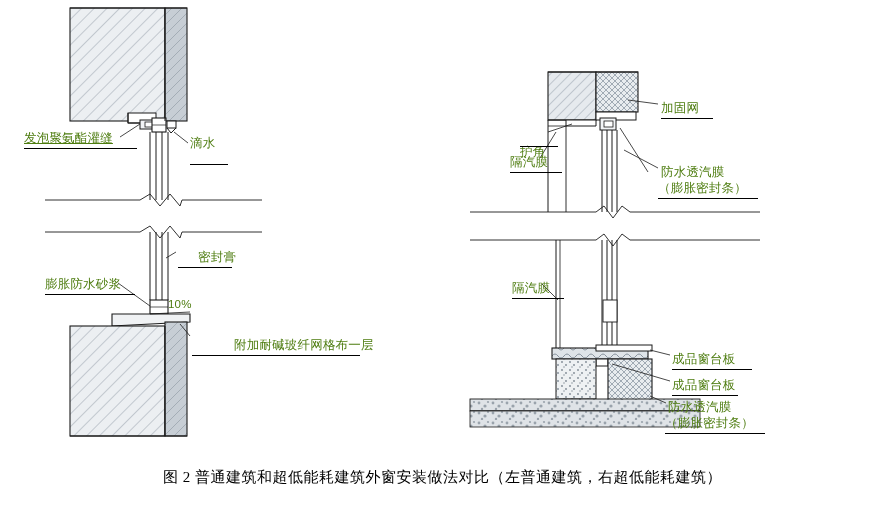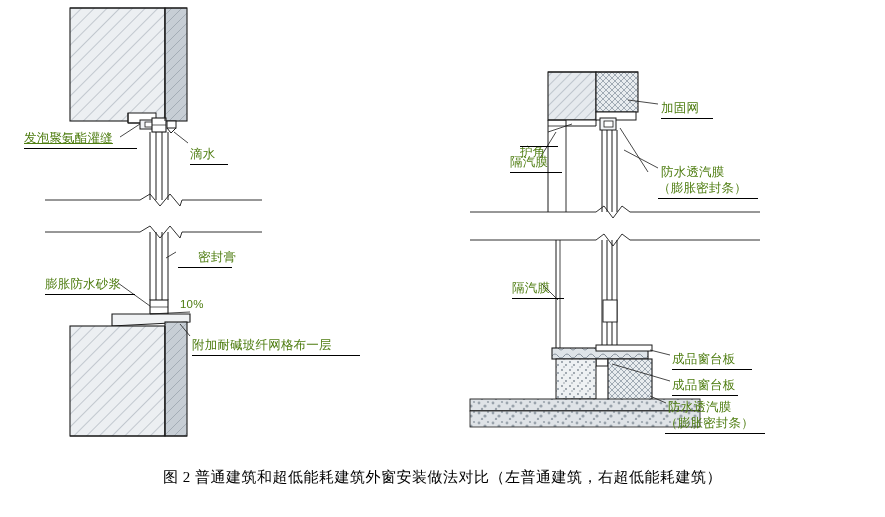--- a/index.html
+++ b/index.html
@@ -30,21 +30,20 @@
   .lbl {
     position: absolute;
     font-size: 12.5px;
     line-height: 15px;
     white-space: nowrap;
     color: #4d7c0f;
     letter-spacing: 0.2px;
   }
   .lbl.small {
     font-size: 11.5px;
-    margin-left: 12px;
   }
   .caption {
     position: absolute;
     left: 0;
     top: 468px;
     width: 885px;
     text-align: center;
     font-size: 15px;
     font-family: "Liberation Serif", serif;
     color: #000;
@@ -218,32 +217,32 @@
       <line x1="542" y1="284" x2="558" y2="300" stroke="#1a1a1a" stroke-width="0.8"></line>
       <line x1="670" y1="355" x2="650" y2="350" stroke="#1a1a1a" stroke-width="0.8"></line>
       <line x1="670" y1="381" x2="612" y2="364" stroke="#1a1a1a" stroke-width="0.8"></line>
       <line x1="666" y1="403" x2="650" y2="396" stroke="#1a1a1a" stroke-width="0.8"></line>
     </g>
   </svg>
 
   <div class="lbl" style="left:24px; top:131px;text-decoration:underline;">发泡聚氨酯灌缝</div>
   <div class="underline" style="left:24px; top:148px; width:113px;"></div>
 
-  <div class="lbl" style="left:190px; top:147px;">滴水</div>
+  <div class="lbl" style="left:190px; top:136px;">滴水</div>
   <div class="underline" style="left:190px; top:164px; width:38px;"></div>
 
   <div class="lbl" style="left:178px; top:250px;margin-left:20px;">密封膏</div>
   <div class="underline" style="left:178px; top:267px; width:54px;"></div>
 
   <div class="lbl" style="left:45px; top:277px;">膨胀防水砂浆</div>
   <div class="underline" style="left:45px; top:294px; width:90px;"></div>
 
   <div class="lbl small" style="left:168px; top:297px;">10%</div>
 
-  <div class="lbl" style="left:192px; top:338px;">附加耐碱玻纤网格布一层</div>
+  <div class="lbl" style="left:186px; top:338px;padding-left:48px;">附加耐碱玻纤网格布一层</div>
   <div class="underline" style="left:192px; top:355px; width:168px;"></div>
 
   <div class="lbl" style="left:661px; top:101px;">加固网</div>
   <div class="underline" style="left:661px; top:118px; width:52px;"></div>
 
   <div class="lbl" style="left:520px; top:145px;">护角</div>
   <div class="underline" style="left:520px; top:146px; width:38px;"></div>
 
   <div class="lbl" style="left:510px; top:155px;">隔汽膜</div>
   <div class="underline" style="left:510px; top:172px; width:52px;"></div>

